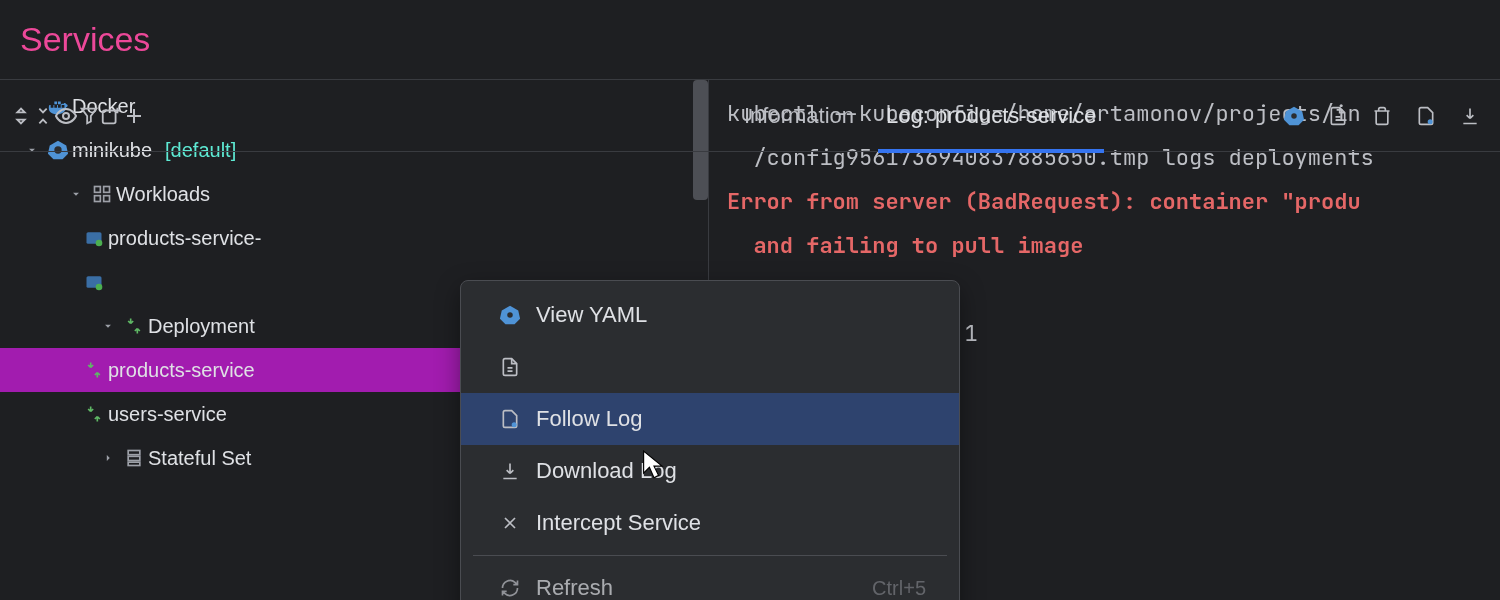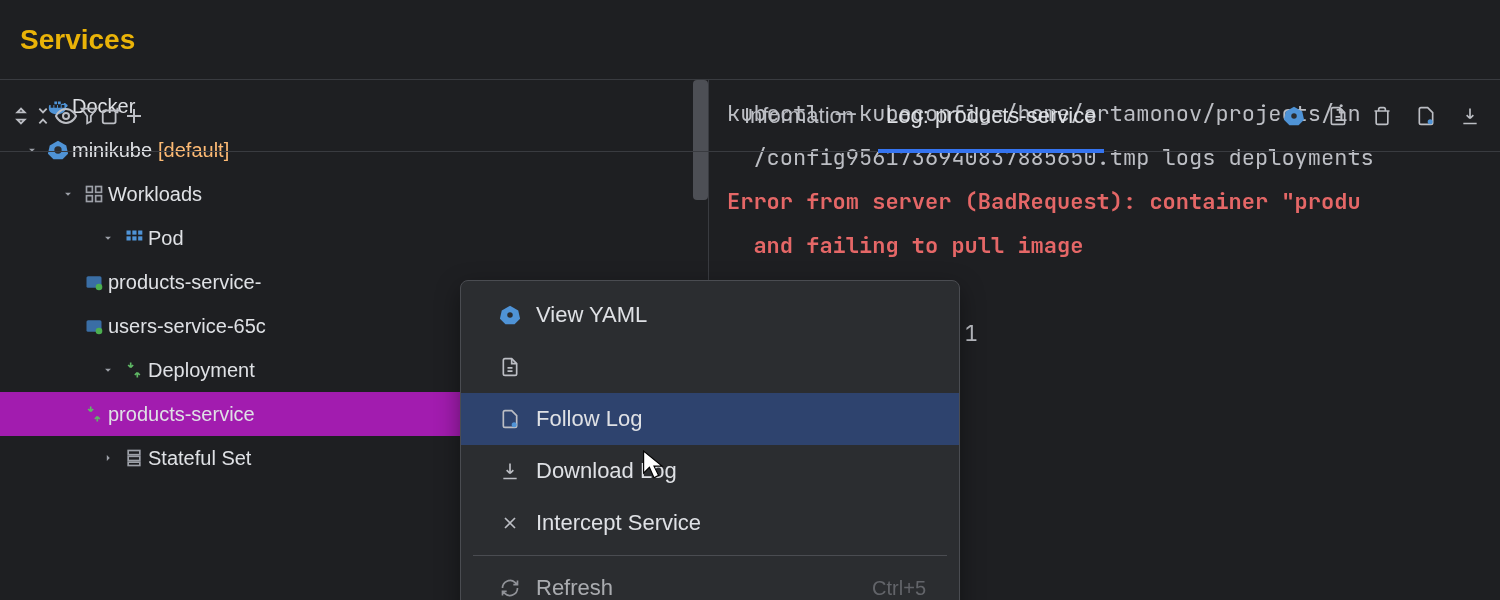--- a/index.html
+++ b/index.html
@@ -14,23 +14,23 @@
     }
 
     .title-bar {
       height: 80px;
       display: flex;
       align-items: center;
       padding: 0 20px;
       border-bottom: 1px solid #393b40;
     }
     .title-bar h1 {
-      font-size: 28px;
-      font-weight: 700;
-      color: #eab308;
+      font-size: 34px;
+      font-weight: 400;
+      color: #ec4899;
     }
 
     .toolbar {
       height: 72px;
       display: flex;
       align-items: center;
       padding: 0 10px;
       border-bottom: 1px solid #393b40;
     }
 
@@ -64,23 +64,23 @@
       justify-content: center;
       color: #9da0a8;
     }
     .tree-row .node-icon {
       width: 28px;
       display: inline-flex;
       align-items: center;
       justify-content: center;
     }
     .tree-row .label { color: #dfe1e5; }
-    .tree-row .label-dim { color: #fdba74; margin-left: 6px; }
+    .tree-row .label-dim { color: #5eead4; margin-left: 13px; }
     .indent-1 { padding-left: 20px; }
-    .indent-2 { padding-left: 56px; }
+    .indent-2 { padding-left: 56px; margin-left: 8px; }
     .indent-3 { padding-left: 96px; }
     .indent-4 { padding-left: 80px; }
 
     .scrollbar-indicator {
       position:absolute; right:0; top:0; width:15px; height:120px; background:#4d4f55; border-radius:4px;
     }
 
     .right-panel {
       flex: 1;
       display: flex;
@@ -235,82 +235,71 @@
           <svg width="20" height="20" viewBox="0 0 24 24" fill="none" stroke="#9da0a8" stroke-width="2">
               <rect x="3" y="3" width="7" height="7"></rect>
               <rect x="14" y="3" width="7" height="7"></rect>
               <rect x="3" y="14" width="7" height="7"></rect>
               <rect x="14" y="14" width="7" height="7"></rect>
             </svg>
         </span>
         <span class="label">Workloads</span>
       </div>
 
+
+      <div class="tree-row indent-4">
+        <span class="node-icon">
+          <svg width="20" height="20" viewBox="0 0 24 24">
+              <rect x="3" y="5" width="18" height="14" fill="#3a6ea5" rx="2"></rect>
+              <circle cx="18" cy="18" r="4" fill="#4caf50"></circle>
+            </svg>
+        </span>
+        <span class="label">products-service-</span>
+      </div>
+
+      <div class="tree-row indent-4">
+        <span class="node-icon">
+          <svg width="20" height="20" viewBox="0 0 24 24">
+              <rect x="3" y="5" width="18" height="14" fill="#3a6ea5" rx="2"></rect>
+              <circle cx="18" cy="18" r="4" fill="#4caf50"></circle>
+            </svg>
+        </span>
+      </div>
+
       <div class="tree-row indent-3">
         <span class="expand">
           <svg width="14" height="14" viewBox="0 0 24 24">
               <path fill="currentColor" d="M7 10l5 5 5-5z"></path>
             </svg>
         </span>
         <span class="node-icon">
-          <svg width="20" height="20" viewBox="0 0 24 24" fill="#4f93d6">
-              <rect x="3" y="3" width="5" height="5"></rect>
-              <rect x="10" y="3" width="5" height="5"></rect>
-              <rect x="17" y="3" width="5" height="5"></rect>
-              <rect x="3" y="10" width="5" height="5"></rect>
-              <rect x="10" y="10" width="5" height="5"></rect>
-              <rect x="17" y="10" width="5" height="5"></rect>
-            </svg>
-        </span>
-        <span class="label">Pod</span>
-      </div>
-
-      <div class="tree-row indent-4">
-        <span class="node-icon">
-          <svg width="20" height="20" viewBox="0 0 24 24">
-              <rect x="3" y="5" width="18" height="14" fill="#3a6ea5" rx="2"></rect>
-              <circle cx="18" cy="18" r="4" fill="#4caf50"></circle>
-            </svg>
-        </span>
-        <span class="label">products-service-</span>
-      </div>
-
-      <div class="tree-row indent-4">
-        <span class="node-icon">
-          <svg width="20" height="20" viewBox="0 0 24 24">
-              <rect x="3" y="5" width="18" height="14" fill="#3a6ea5" rx="2"></rect>
-              <circle cx="18" cy="18" r="4" fill="#4caf50"></circle>
-            </svg>
-        </span>
-        <span class="label">users-service-65c</span>
-      </div>
-
-      <div class="tree-row indent-3">
-        <span class="expand">
-          <svg width="14" height="14" viewBox="0 0 24 24">
-              <path fill="currentColor" d="M7 10l5 5 5-5z"></path>
-            </svg>
-        </span>
-        <span class="node-icon">
           <svg width="20" height="20" viewBox="0 0 24 24" fill="none" stroke="#5fb865" stroke-width="2">
               <path d="M8 3v6m0 0l-3-3m3 3l3-3M16 21v-6m0 0l-3 3m3-3l3 3"></path>
             </svg>
         </span>
         <span class="label">Deployment</span>
       </div>
 
       <div class="tree-row indent-4 selected">
         <span class="node-icon">
           <svg width="20" height="20" viewBox="0 0 24 24" fill="none" stroke="#5fb865" stroke-width="2">
               <path d="M8 3v6m0 0l-3-3m3 3l3-3M16 21v-6m0 0l-3 3m3-3l3 3"></path>
             </svg>
         </span>
         <span class="label">products-service</span>
       </div>
 
+      <div class="tree-row indent-4">
+        <span class="node-icon">
+          <svg width="20" height="20" viewBox="0 0 24 24" fill="none" stroke="#5fb865" stroke-width="2">
+              <path d="M8 3v6m0 0l-3-3m3 3l3-3M16 21v-6m0 0l-3 3m3-3l3 3"></path>
+            </svg>
+        </span>
+        <span class="label">users-service</span>
+      </div>
 
       <div class="tree-row indent-3">
         <span class="expand">
           <svg width="14" height="14" viewBox="0 0 24 24">
               <path fill="currentColor" d="M10 7l5 5-5 5z"></path>
             </svg>
         </span>
         <span class="node-icon">
           <svg width="20" height="20" viewBox="0 0 24 24" fill="none" stroke="#9da0a8" stroke-width="2">
               <rect x="5" y="3" width="14" height="5"></rect>

